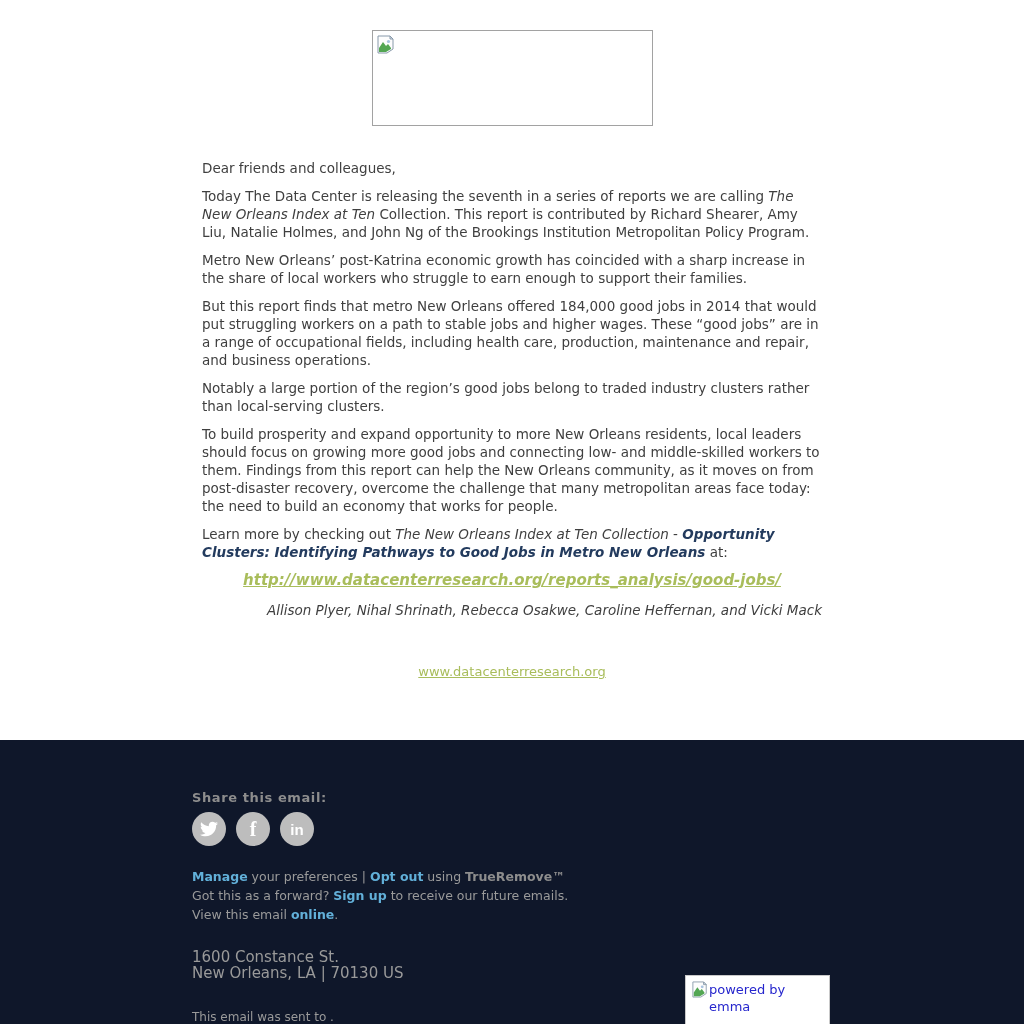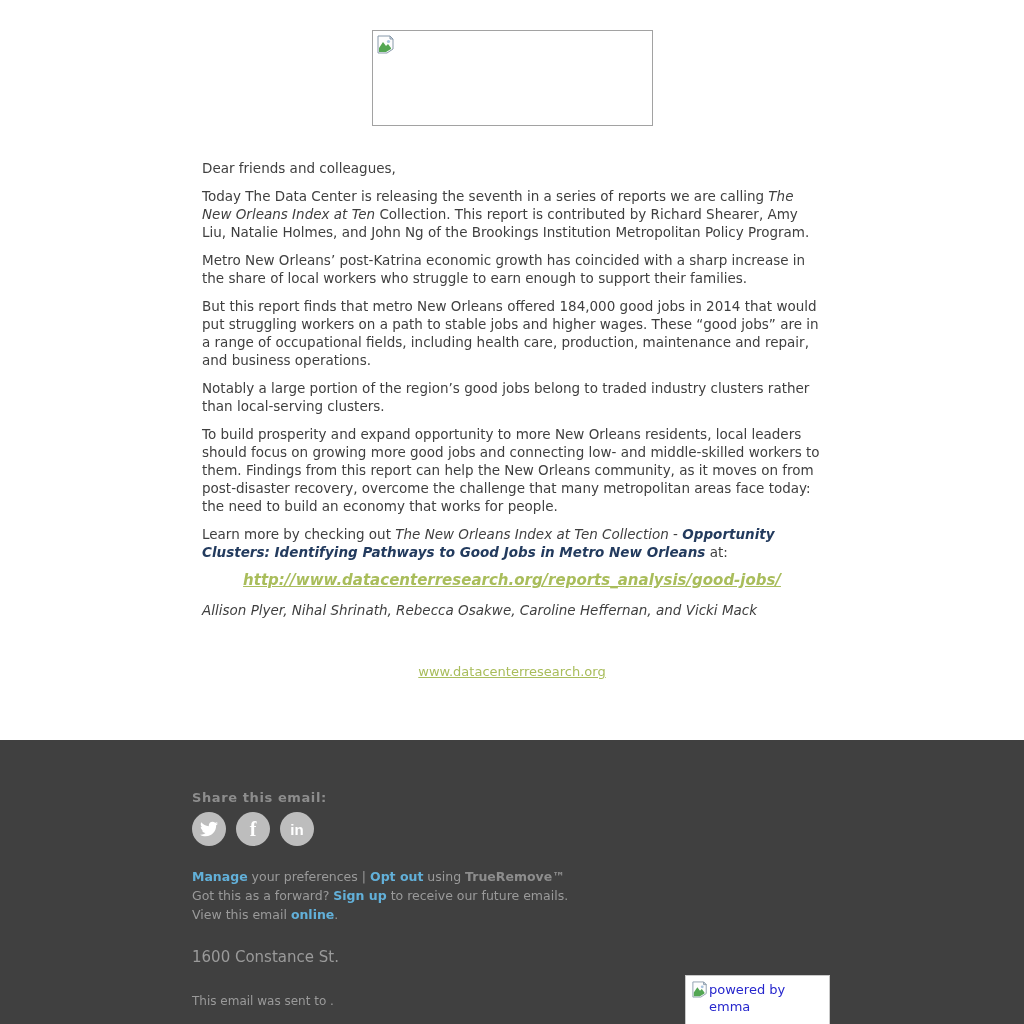--- a/index.html
+++ b/index.html
@@ -12,26 +12,26 @@
   .logo-box{width:279px;height:94px;border:1px solid #a2a2a2;margin:30px auto 0 auto;position:relative;background:#ffffff;}
   .logo-box .broken-icon{position:absolute;top:4px;left:4px;}
 
   .body-content{padding:33px 10px 0 10px;color:#3f3f3f;font-size:13.5px;line-height:18px;}
   .body-content p{margin:0 0 10px 0;}
   .r-i{font-style:italic;}
   .r-bi{font-style:italic;font-weight:bold;color:#233b5e;}
 
   .cta-line{text-align:center;margin:8px 0 12px 0 !important;}
   .cta-line a{color:#a9bd5b;font-weight:bold;font-style:italic;font-size:15px;text-decoration:underline;margin-top:6px;}
-  .sig-line{font-style:italic;}
+  .sig-line{font-style:italic;text-align:right;}
   .site-line{text-align:center;margin-top:43px !important;}
   .site-line a{color:#a9bd5b;font-size:13px;text-decoration:underline;font-weight:normal;}
 
   
-  .footer{position:relative;height:284px;background:#404040;overflow:hidden;}
+  .footer{position:relative;height:284px;background:#0f172a;overflow:hidden;}
   .footer-col{width:640px;margin:0 auto;}
   .share-label{padding-top:50px;color:#8d8d8d;font-weight:bold;font-size:13px;letter-spacing:0.6px;}
   .social-row{margin-top:7px;display:flex;gap:10px;}
   .social-btn{width:34px;height:34px;border-radius:50%;background:#bdbdbd;display:flex;align-items:center;justify-content:center;color:#ffffff;cursor:pointer;}
   .social-btn svg{display:block;}
   .social-btn .txt{font-weight:bold;font-size:15px;color:#fff;font-family:"Liberation Sans",sans-serif;}
 
   .prefs{margin-top:21px;font-size:12.5px;line-height:19px;color:#9a9a9a;}
   .f-l{color:#62b0d9;font-weight:bold;text-decoration:none;cursor:pointer;}
   .f-b{font-weight:bold;color:#8d8d8d;}
@@ -97,20 +97,21 @@
             </span>
           </div>
         </div>
       <div class="prefs" id="pref-lines">
           <div><span class="f-l">Manage</span><span> your preferences | </span><span class="f-l">Opt out</span><span> using </span><span class="f-b">TrueRemove™</span></div>
           <div><span>Got this as a forward? </span><span class="f-l">Sign up</span><span> to receive our future emails.</span></div>
           <div><span>View this email </span><span class="f-l">online</span><span>.</span></div>
         </div>
       <div class="address" id="address-lines">
           <div>1600 Constance St.</div>
+          <div>New Orleans, LA | 70130 US</div>
         </div>
       <div class="sent">
         <div>This email was sent to .</div>
 
       </div>
     </div>
 
     <div class="emma-box">
       <div class="emma-inner">
         <span class="broken-icon">

